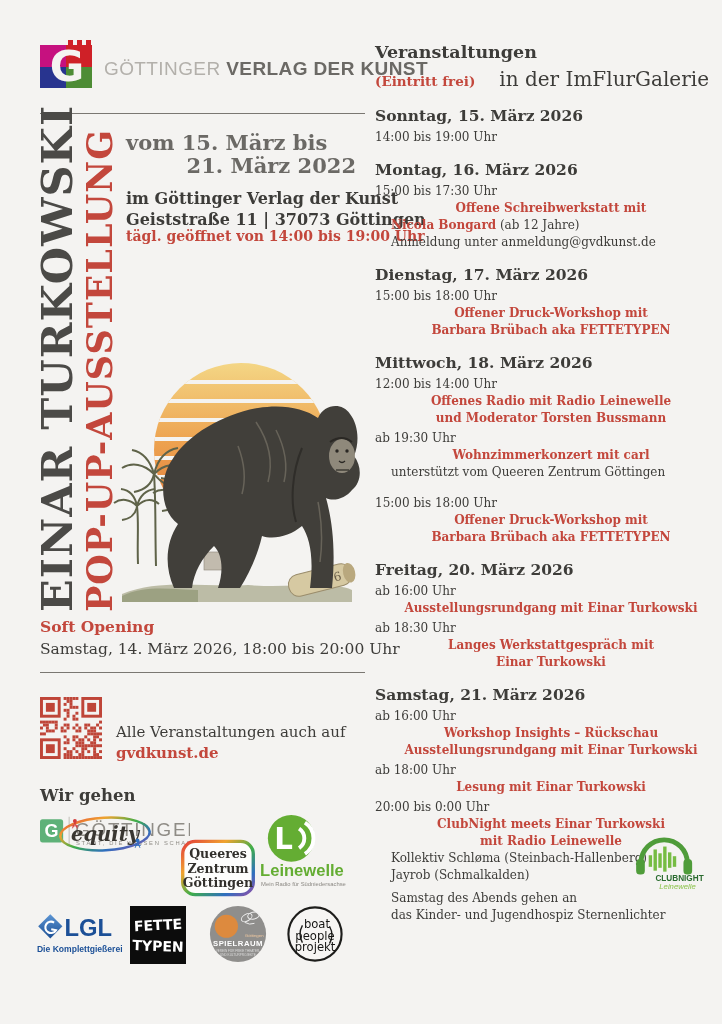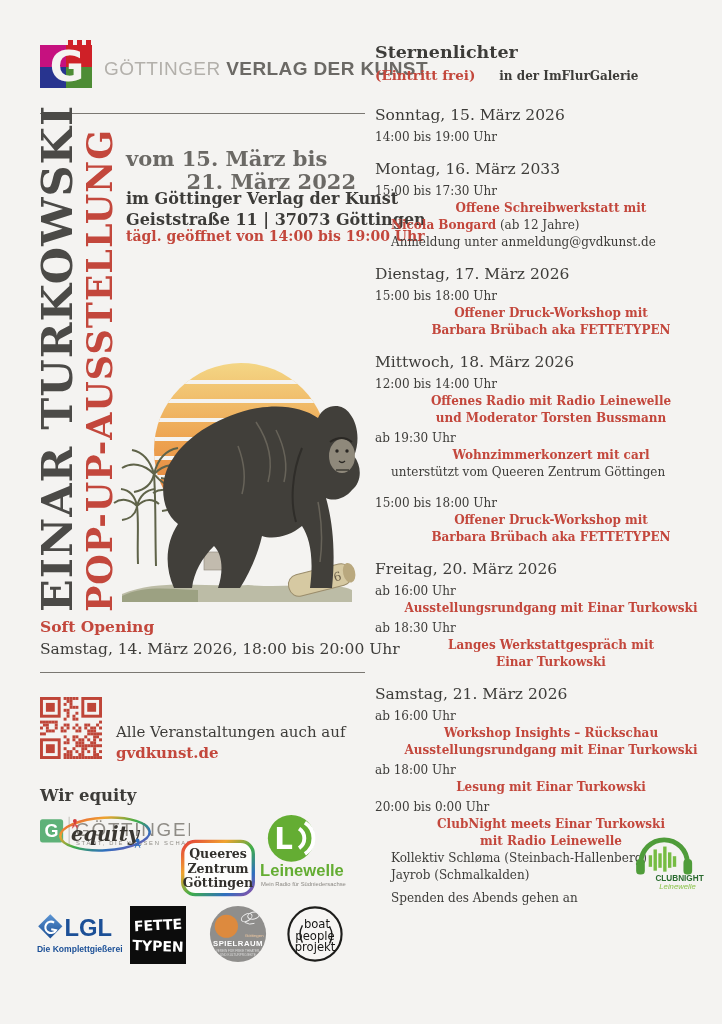--- a/index.html
+++ b/index.html
@@ -13,34 +13,34 @@
   .brand-logo{position:absolute;left:40px;top:40px;}
   .brand-wordmark{position:absolute;left:104px;top:58px;font-family:"Liberation Sans",sans-serif;
     font-size:19px;letter-spacing:.4px;white-space:nowrap;}
   .brand-light{color:#b3b0ab;}
   .brand-bold{color:#6b6965;font-weight:bold;}
 
   .header-right{position:absolute;left:375px;top:42px;}
   .hr-title{font-size:17.5px;font-weight:bold;color:var(--dark);}
   .hr-sub{display:flex;align-items:baseline;gap:24px;margin-top:5px;}
   .hr-free{color:var(--red);font-weight:bold;font-size:13.5px;}
-  .hr-gallery{font-weight:bold;font-size:12px;color:var(--dark);}
+  .hr-gallery{font-weight:normal;font-size:20px;color:var(--dark);}
 
   
   .rule{position:absolute;left:40px;width:325px;height:1px;background:#7a7772;}
   .rule-top{top:113px;}
   .rule-bottom{top:672px;}
 
   .vt{position:absolute;transform:rotate(-90deg);transform-origin:0 0;white-space:nowrap;
     font-weight:bold;letter-spacing:1px;line-height:1;}
   .vt-artist{left:36px;top:612px;font-size:43px;color:#4b4a47;}
   .vt-sub{left:82px;top:612px;font-size:35px;color:var(--red);}
 
   .dates{position:absolute;left:126px;top:131px;width:230px;color:var(--muted);
-    font-weight:bold;font-size:21px;line-height:23px;margin-top:16px;}
+    font-weight:bold;font-size:21px;line-height:23px;}
   .dates .l2{text-align:right;}
   .venue{position:absolute;left:126px;top:188px;font-weight:bold;font-size:16px;line-height:21px;}
   .hours{position:absolute;left:126px;top:228px;color:var(--red);font-weight:bold;font-size:14px;}
 
   .art{position:absolute;left:106px;top:350px;width:258px;height:262px;}
 
   .soft{position:absolute;left:40px;top:616px;font-size:15.5px;line-height:22px;}
   .soft .label{color:var(--red);font-weight:bold;}
 
   .qr-wrap{position:absolute;left:40px;top:697px;width:62px;height:62px;color:#bf4538;}
@@ -49,21 +49,21 @@
   .qr-link{color:var(--red);font-weight:bold;cursor:pointer;}
 
   .thanks-heading{position:absolute;left:40px;top:786px;font-size:16.5px;font-weight:bold;}
 
   .logo{position:absolute;}
   .fette-box{left:130px;top:906px;width:56px;height:58px;}
 
   
   .events{position:absolute;left:375px;top:106px;width:336px;}
   .event{margin-bottom:14px;}
-  .event-title{font-size:15.5px;font-weight:normal;line-height:19px;margin-bottom:4px;color:var(--dark);}
+  .event-title{font-size:15.5px;font-weight:bold;line-height:19px;margin-bottom:4px;color:var(--dark);}
   .line{font-size:12px;line-height:17px;padding-left:16px;color:var(--dark);}
   .line.time{padding-left:0;margin-top:3px;}
   .line.red{color:var(--red);font-weight:bold;text-align:center;}
   .line.gap{margin-top:6px;}
   .line .red{color:var(--red);font-weight:bold;}
   .line .plain{color:var(--dark);font-weight:normal;}
 
   .clubnight{position:absolute;left:629px;top:834px;}
 </style>
 </head>
@@ -82,21 +82,21 @@
       <rect x="46" y="0" width="5" height="6" fill="#cf2027"></rect>
       <text x="27" y="41" text-anchor="middle" font-family="DejaVu Sans, sans-serif" font-weight="bold" font-size="42" fill="#f4f3f1">G</text>
     </svg>
   </div>
   <div class="brand-wordmark">
     <span class="brand-light">GÖTTINGER</span>
     <span class="brand-bold">VERLAG DER KUNST</span>
   </div>
 
   <div class="header-right">
-    <div class="hr-title">Sternenlichter</div>
+    <div class="hr-title">Veranstaltungen</div>
     <div class="hr-sub">
       <span class="hr-free">(Eintritt frei)</span>
       <span class="hr-gallery">in der ImFlurGalerie</span>
     </div>
   </div>
 
   <div class="rule rule-top"></div>
   <div class="rule rule-bottom"></div>
 
   <div class="vt vt-artist">EINAR TURKOWSKI</div>
@@ -327,21 +327,21 @@
         <rect x="0" y="14" width="7" height="7"></rect>
         <rect x="1" y="15" width="5" height="5" fill="#f4f3f1"></rect>
         <rect x="2" y="16" width="3" height="3"></rect>
       </svg>
   </div>
   <div class="qr-caption">
     <div>Alle Veranstaltungen auch auf</div>
     <div class="qr-link">gvdkunst.de</div>
   </div>
 
-  <div class="thanks-heading">Wir equity</div>
+  <div class="thanks-heading">Wir gehen</div>
 
   <div class="logo" style="left:40px;top:816px;">
     <svg width="150" height="34" viewBox="0 0 175 38">
       <rect x="0" y="3" width="27" height="27" rx="3" fill="#5eb178"></rect>
       <text x="13.5" y="24" text-anchor="middle" font-family="Liberation Sans, sans-serif" font-weight="bold" font-size="21" fill="#ffffff">G</text>
       <line x1="34" y1="0" x2="34" y2="34" stroke="#c2bfb9" stroke-width="1.2"></line>
       <text x="41" y="22" font-family="Liberation Sans, sans-serif" font-size="22" letter-spacing="2" fill="#8f8c86">GÖTTINGEN</text>
       <text x="42" y="33" font-family="Liberation Sans, sans-serif" font-size="6.8" letter-spacing="2" fill="#8f8c86">STADT, DIE WISSEN SCHAFFT</text>
     </svg>
   </div>
@@ -444,21 +444,21 @@
       <text x="30" y="49" text-anchor="middle" font-family="DejaVu Sans, sans-serif" font-size="12" fill="#161614">projekt</text>
     </svg>
   </div>
 
   <div class="events">
       <section class="event">
         <div class="event-title">Sonntag, 15. März 2026</div>
         <div class="line time">14:00 bis 19:00 Uhr</div>
       </section>
       <section class="event">
-        <div class="event-title">Montag, 16. März 2033</div>
+        <div class="event-title">Montag, 16. März 2026</div>
         <div class="line time">15:00 bis 17:30 Uhr</div>
         <div class="line red">Offene Schreibwerkstatt mit</div>
         <div class="line mixed"><span class="red">Nicola Bongard</span><span class="plain"> (ab 12 Jahre)</span></div>
         <div class="line plain">Anmeldung unter anmeldung@gvdkunst.de</div>
       </section>
       <section class="event">
         <div class="event-title">Dienstag, 17. März 2026</div>
         <div class="line time">15:00 bis 18:00 Uhr</div>
         <div class="line red">Offener Druck-Workshop mit</div>
         <div class="line red">Barbara Brübach aka FETTETYPEN</div>
@@ -490,21 +490,22 @@
         <div class="line time">ab 16:00 Uhr</div>
         <div class="line red">Workshop Insights – Rückschau</div>
         <div class="line red">Ausstellungsrundgang mit Einar Turkowski</div>
         <div class="line time">ab 18:00 Uhr</div>
         <div class="line red">Lesung mit Einar Turkowski</div>
         <div class="line time">20:00 bis 0:00 Uhr</div>
         <div class="line red">ClubNight meets Einar Turkowski</div>
         <div class="line red">mit Radio Leinewelle</div>
         <div class="line plain">Kollektiv Schløma (Steinbach-Hallenberg)</div>
         <div class="line plain">Jayrob (Schmalkalden)</div>
-        <div class="line plain gap">Spenden des Abends gehen an</div>
+        <div class="line plain gap">Samstag des Abends gehen an</div>
+        <div class="line plain">das Kinder- und Jugendhospiz Sternenlichter</div>
       </section>
     </div>
 
   <div class="clubnight">
     <svg width="78" height="56" viewBox="0 0 80 58">
       <path d="M12,30 A24,24 0 0 1 60,30" stroke="#4f9c3a" stroke-width="5" fill="none"></path>
       <rect x="7" y="26" width="9" height="16" rx="4" fill="#4f9c3a"></rect>
       <rect x="56" y="26" width="9" height="16" rx="4" fill="#4f9c3a"></rect>
       <g fill="#76bc43">
         <rect x="20" y="22" width="3.5" height="12"></rect>

